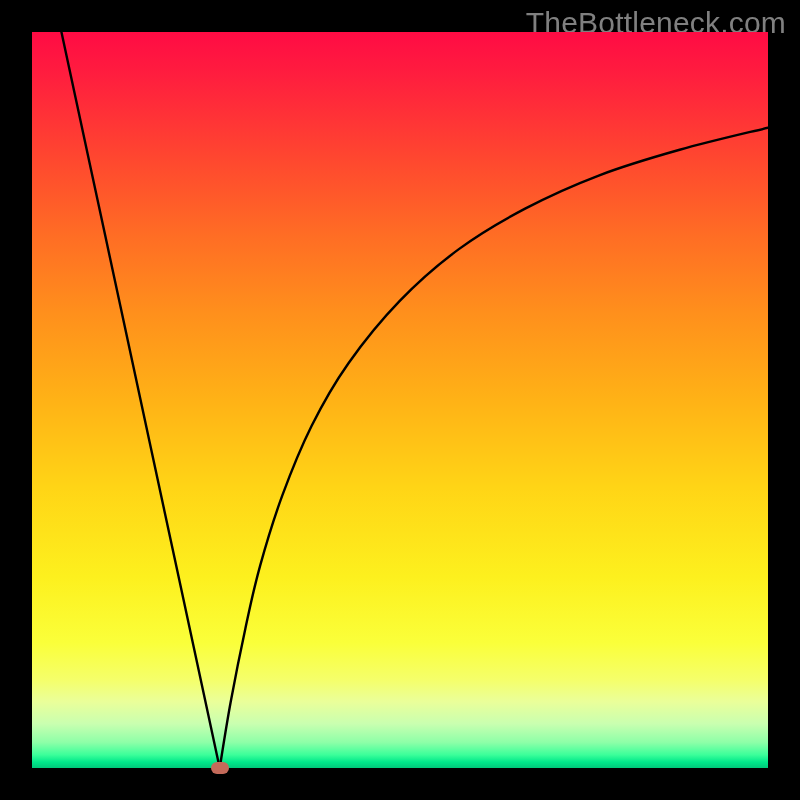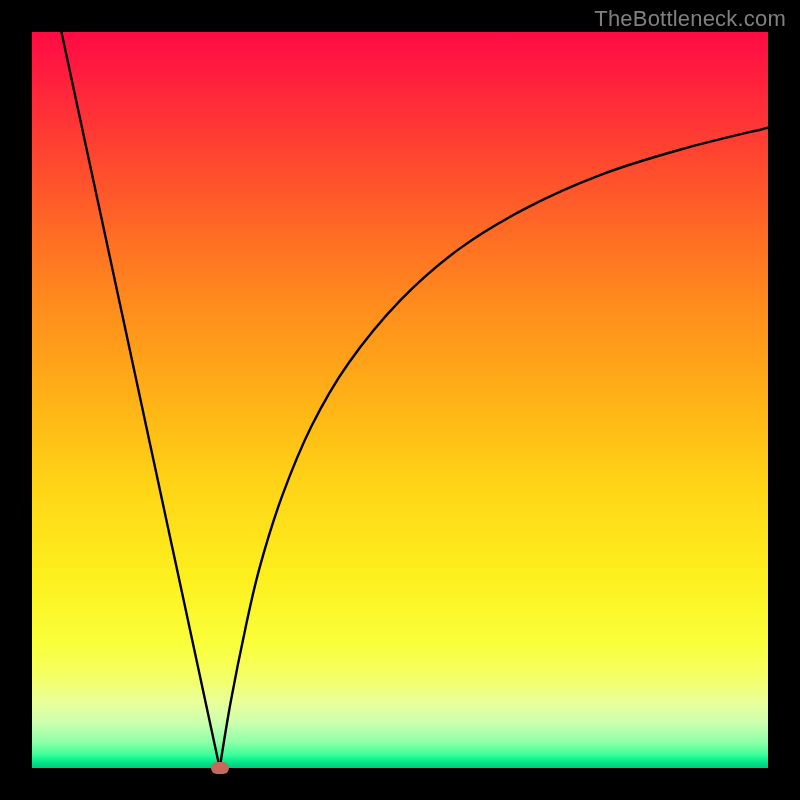--- a/index.html
+++ b/index.html
@@ -57,21 +57,21 @@
     height: 12px;
     border-radius: 6px;
     background: #c46a5a;
     transform: translate(-50%, -50%);
   }
   .watermark {
     position: absolute;
     top: 6px;
     right: 14px;
     color: #808080;
-    font-size: 22px;
+    font-size: 30px;
     letter-spacing: 0.2px;
     font-weight: 500;
   }
 </style>
 </head>
 <body>
 
 <div class="frame">
 
   <div class="watermark">TheBottleneck.com</div>

